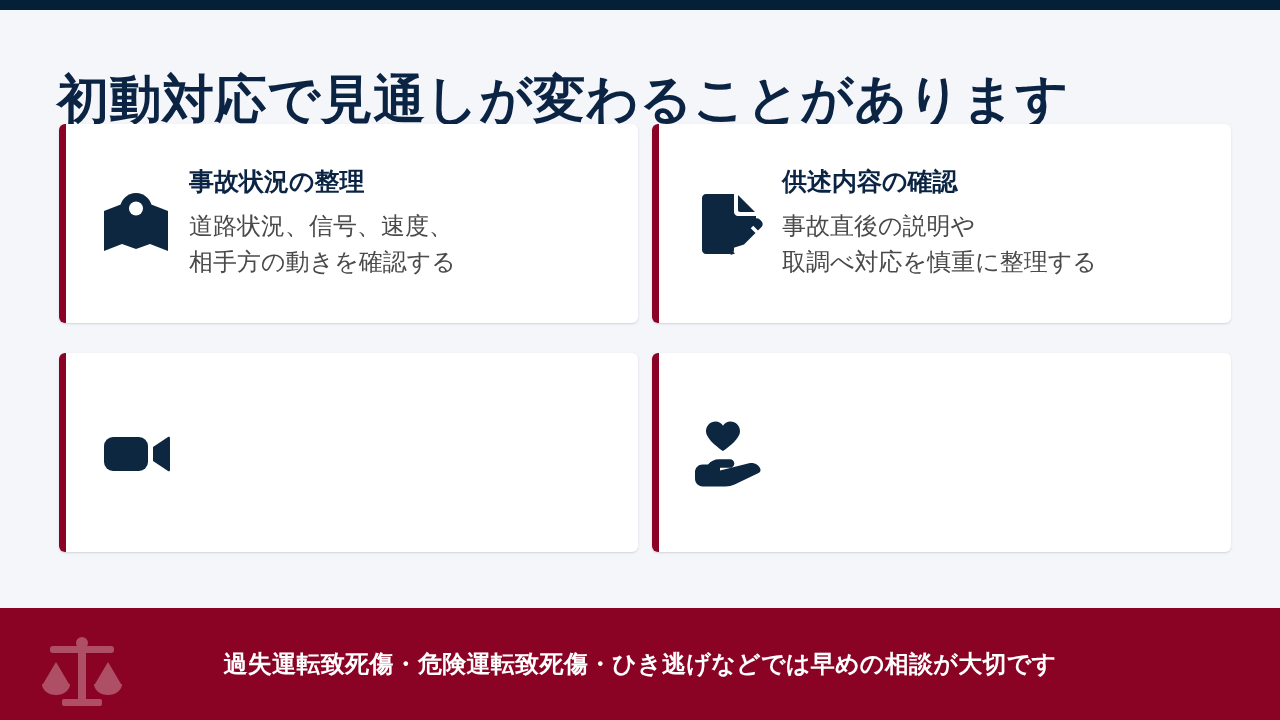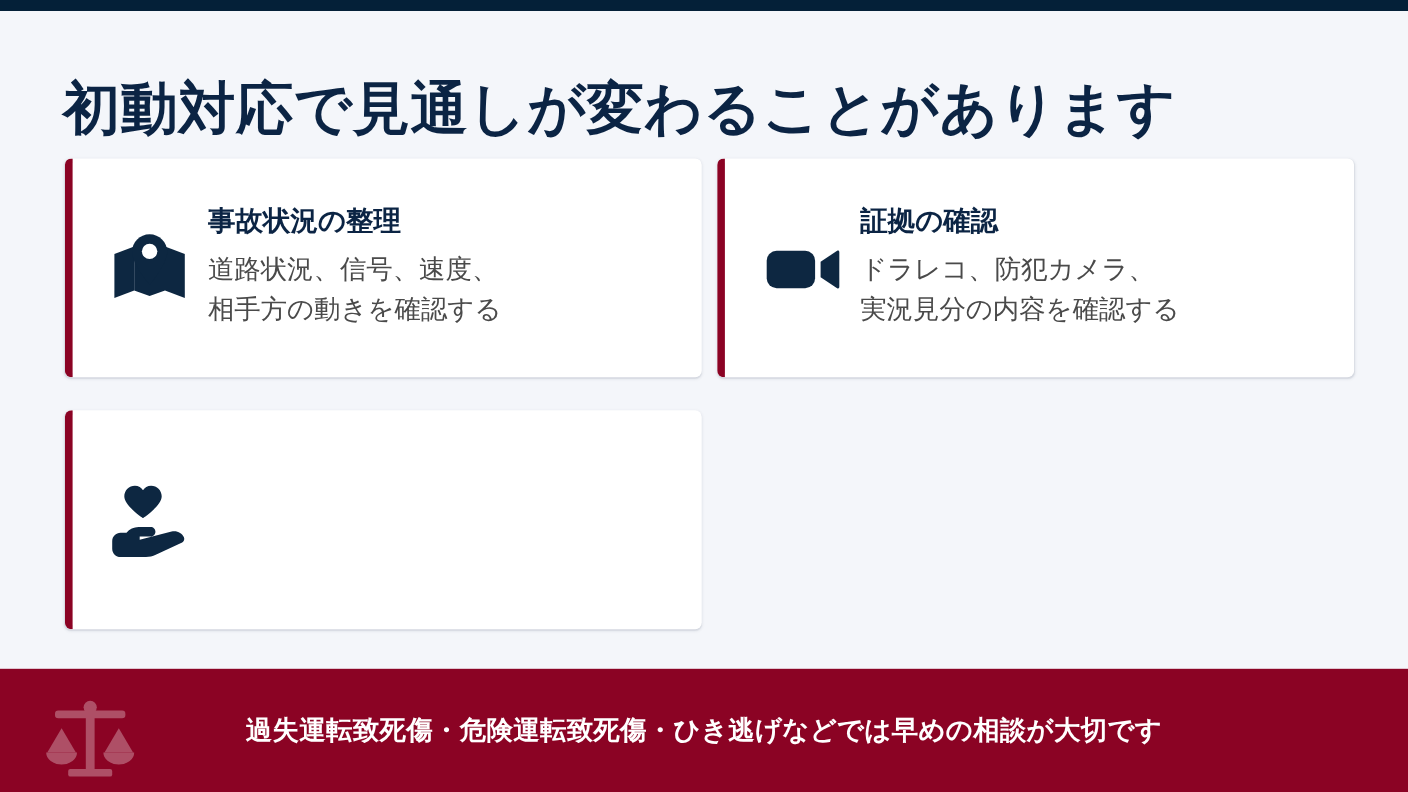--- a/index.html
+++ b/index.html
@@ -41,21 +41,21 @@
     line-height: 66px;
     font-weight: bold;
     color: #0b2444;
     letter-spacing: 0.5px;
     white-space: nowrap;
   }
   
   #card-grid {
     position: absolute;
     left: 59px;
-    top: 144px;
+    top: 124px;
     width: 1172px;
     height: 428px;
     display: grid;
     grid-template-columns: 579px 579px;
     grid-template-rows: 199px 199px;
     column-gap: 14px;
     row-gap: 30px;
   }
   .card {
     position: relative;
@@ -180,37 +180,57 @@
           <circle cx="37" cy="21.5" r="7" fill="#ffffff"></circle>
         </svg>
       </div>
       <div class="card-body">
         <div class="card-heading">事故状況の整理</div>
         <div class="card-desc">道路状況、信号、速度、
 相手方の動きを確認する</div>
       </div>
     </div>
 
+    <div class="card" id="card-2">
+      <div class="card-accent"></div>
+      <div class="card-icon">
+        <svg width="74" height="74" viewBox="0 0 74 74" aria-hidden="true">
+          <g fill="#0d2741">
+
+            <path d="M10 11 C10 8.8 11.8 7 14 7 L42 7 L42 25 C42 27.2 43.8 29 46 29 L64 29 L64 36
+                     L42 58 L42 63 C42 65.2 40.2 67 38 67 L14 67 C11.8 67 10 65.2 10 63 Z"></path>
+
+            <path d="M46 8 L63 25 L48 25 C46.9 25 46 24.1 46 23 Z"></path>
+
+            <path d="M41 61 L44.5 50 L56 38.5 L63.5 46 L52 57.5 Z"></path>
+
+            <path d="M58.5 36 L62 32.5 C63.6 30.9 66.2 30.9 67.8 32.5 L69.5 34.2 C71.1 35.8 71.1 38.4 69.5 40 L66 43.5 Z"></path>
+
+            <path d="M40 63.5 L38.5 68 L43 66.5 Z"></path>
+          </g>
+        </svg>
+      </div>
+      <div class="card-body">
+        <div class="card-heading">供述内容の確認</div>
+        <div class="card-desc">事故直後の説明や
+取調べ対応を慎重に整理する</div>
+      </div>
+    </div>
 
     <div class="card" id="card-3">
       <div class="card-accent"></div>
       <div class="card-icon">
         <svg width="74" height="74" viewBox="0 0 74 74" aria-hidden="true">
           <g fill="#0d2741">
 
             <rect x="5" y="21" width="44" height="34" rx="9" ry="9"></rect>
 
             <path d="M69 21 L54 31 L54 45 L69 55 C70.2 55.7 71 55 71 53.7 L71 22.3 C71 21 70.2 20.3 69 21 Z"></path>
           </g>
         </svg>
-      </div>
-      <div class="card-body">
-        <div class="card-heading">証拠の確認</div>
-        <div class="card-desc">ドラレコ、防犯カメラ、
-実況見分の内容を確認する</div>
       </div>
     </div>
 
     <div class="card" id="card-4">
       <div class="card-accent"></div>
       <div class="card-icon">
         <svg width="78" height="74" viewBox="0 0 78 74" aria-hidden="true">
           <g fill="#0d2741">
 
             <path d="M33 35 C33 35 16 24 16 15.2 C16 9.6 20.4 5.5 25.6 5.5 C28.9 5.5 31.6 7.2 33 9.7

